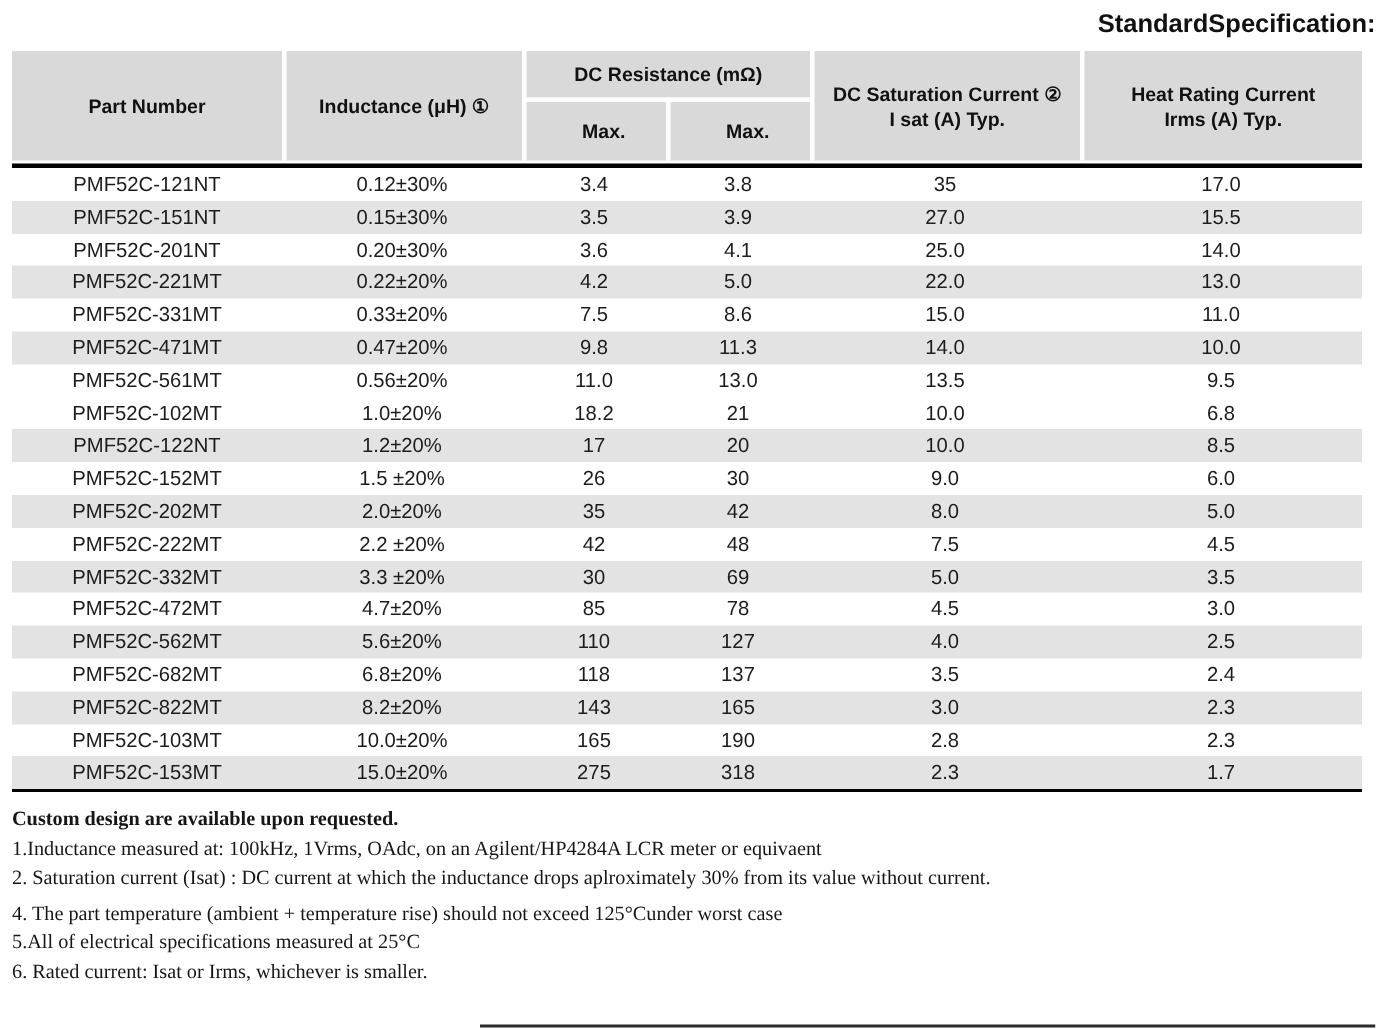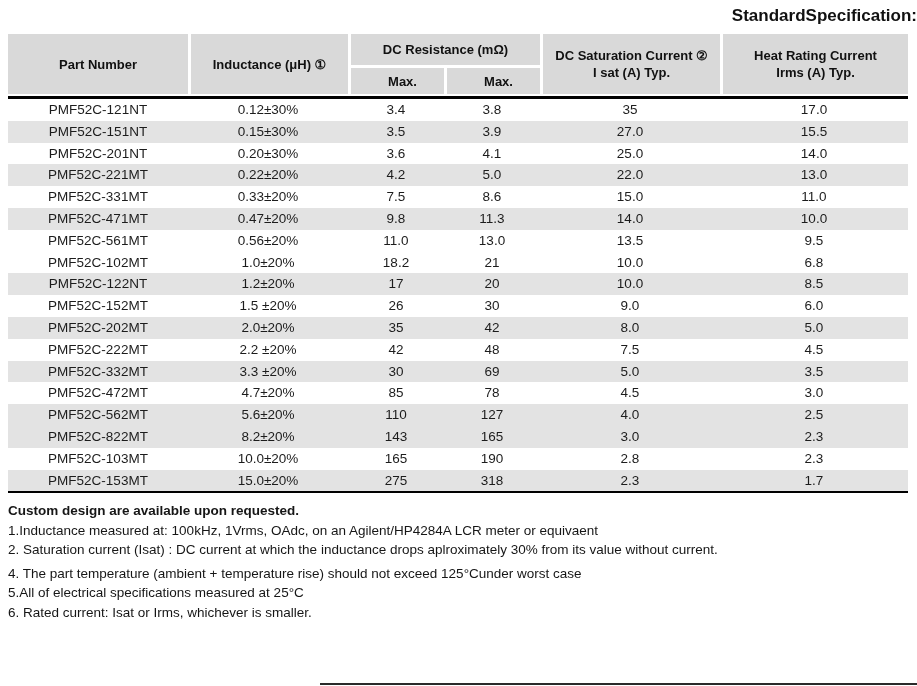--- a/index.html
+++ b/index.html
@@ -21,34 +21,34 @@
   .tablewrap{margin:8px 9px 0 8px;width:900px;}
   table{border-collapse:separate;border-spacing:0;table-layout:fixed;width:900px;}
   
   .hdr th{
     background:var(--header-bg);
     font-weight:bold;font-size:13px;color:#111;
     text-align:center;vertical-align:middle;padding:0;
     line-height:17px;
   }
   .hdr tr.r1 th{height:31px;}
-  .hdr tr.r2 th{height:29px;padding-left:10px;}
+  .hdr tr.r2 th{height:42px;padding-left:10px;}
   .hdr th[rowspan]{height:60px;}
   .hdr .gapL{border-left:3px solid #ffffff;}
   .hdr .gapT{border-top:3px solid #ffffff;}
   .rule-header{height:3px;background:var(--rule);margin-top:2px;}
   
   .spec td{
     font-size:13.5px;text-align:center;vertical-align:middle;
     height:21.8px;padding:0;line-height:21.8px;white-space:nowrap;
   }
   .spec tr.stripe td{background:var(--stripe-bg);}
   .rule-bottom{height:2px;background:var(--rule);}
   
-  .notes{margin:8px 0 0 8px;font-size:13.5px;line-height:19.5px;color:#161616;}
+  .notes{margin:8px 0 0 8px;font-size:13.5px;line-height:19.5px;color:#161616;font-family:Liberation Serif, serif;}
   .notes .headline{font-weight:bold;}
   .note.gap-before{margin-top:4px;}
   .bottom-line{position:absolute;left:320px;right:0;bottom:1px;height:2px;background:#2a2a2a;}
 </style>
 </head>
 <body>
 
 <div class="title">StandardSpecification:</div>
 
 <div class="tablewrap">
@@ -208,20 +208,28 @@
           <td>3.0</td>
         </tr>
         <tr class="stripe">
           <td>PMF52C-562MT</td>
           <td>5.6±20%</td>
           <td>110</td>
           <td>127</td>
           <td>4.0</td>
           <td>2.5</td>
         </tr>
+        <tr>
+          <td>PMF52C-682MT</td>
+          <td>6.8±20%</td>
+          <td>118</td>
+          <td>137</td>
+          <td>3.5</td>
+          <td>2.4</td>
+        </tr>
         <tr class="stripe">
           <td>PMF52C-822MT</td>
           <td>8.2±20%</td>
           <td>143</td>
           <td>165</td>
           <td>3.0</td>
           <td>2.3</td>
         </tr>
         <tr>
           <td>PMF52C-103MT</td>

